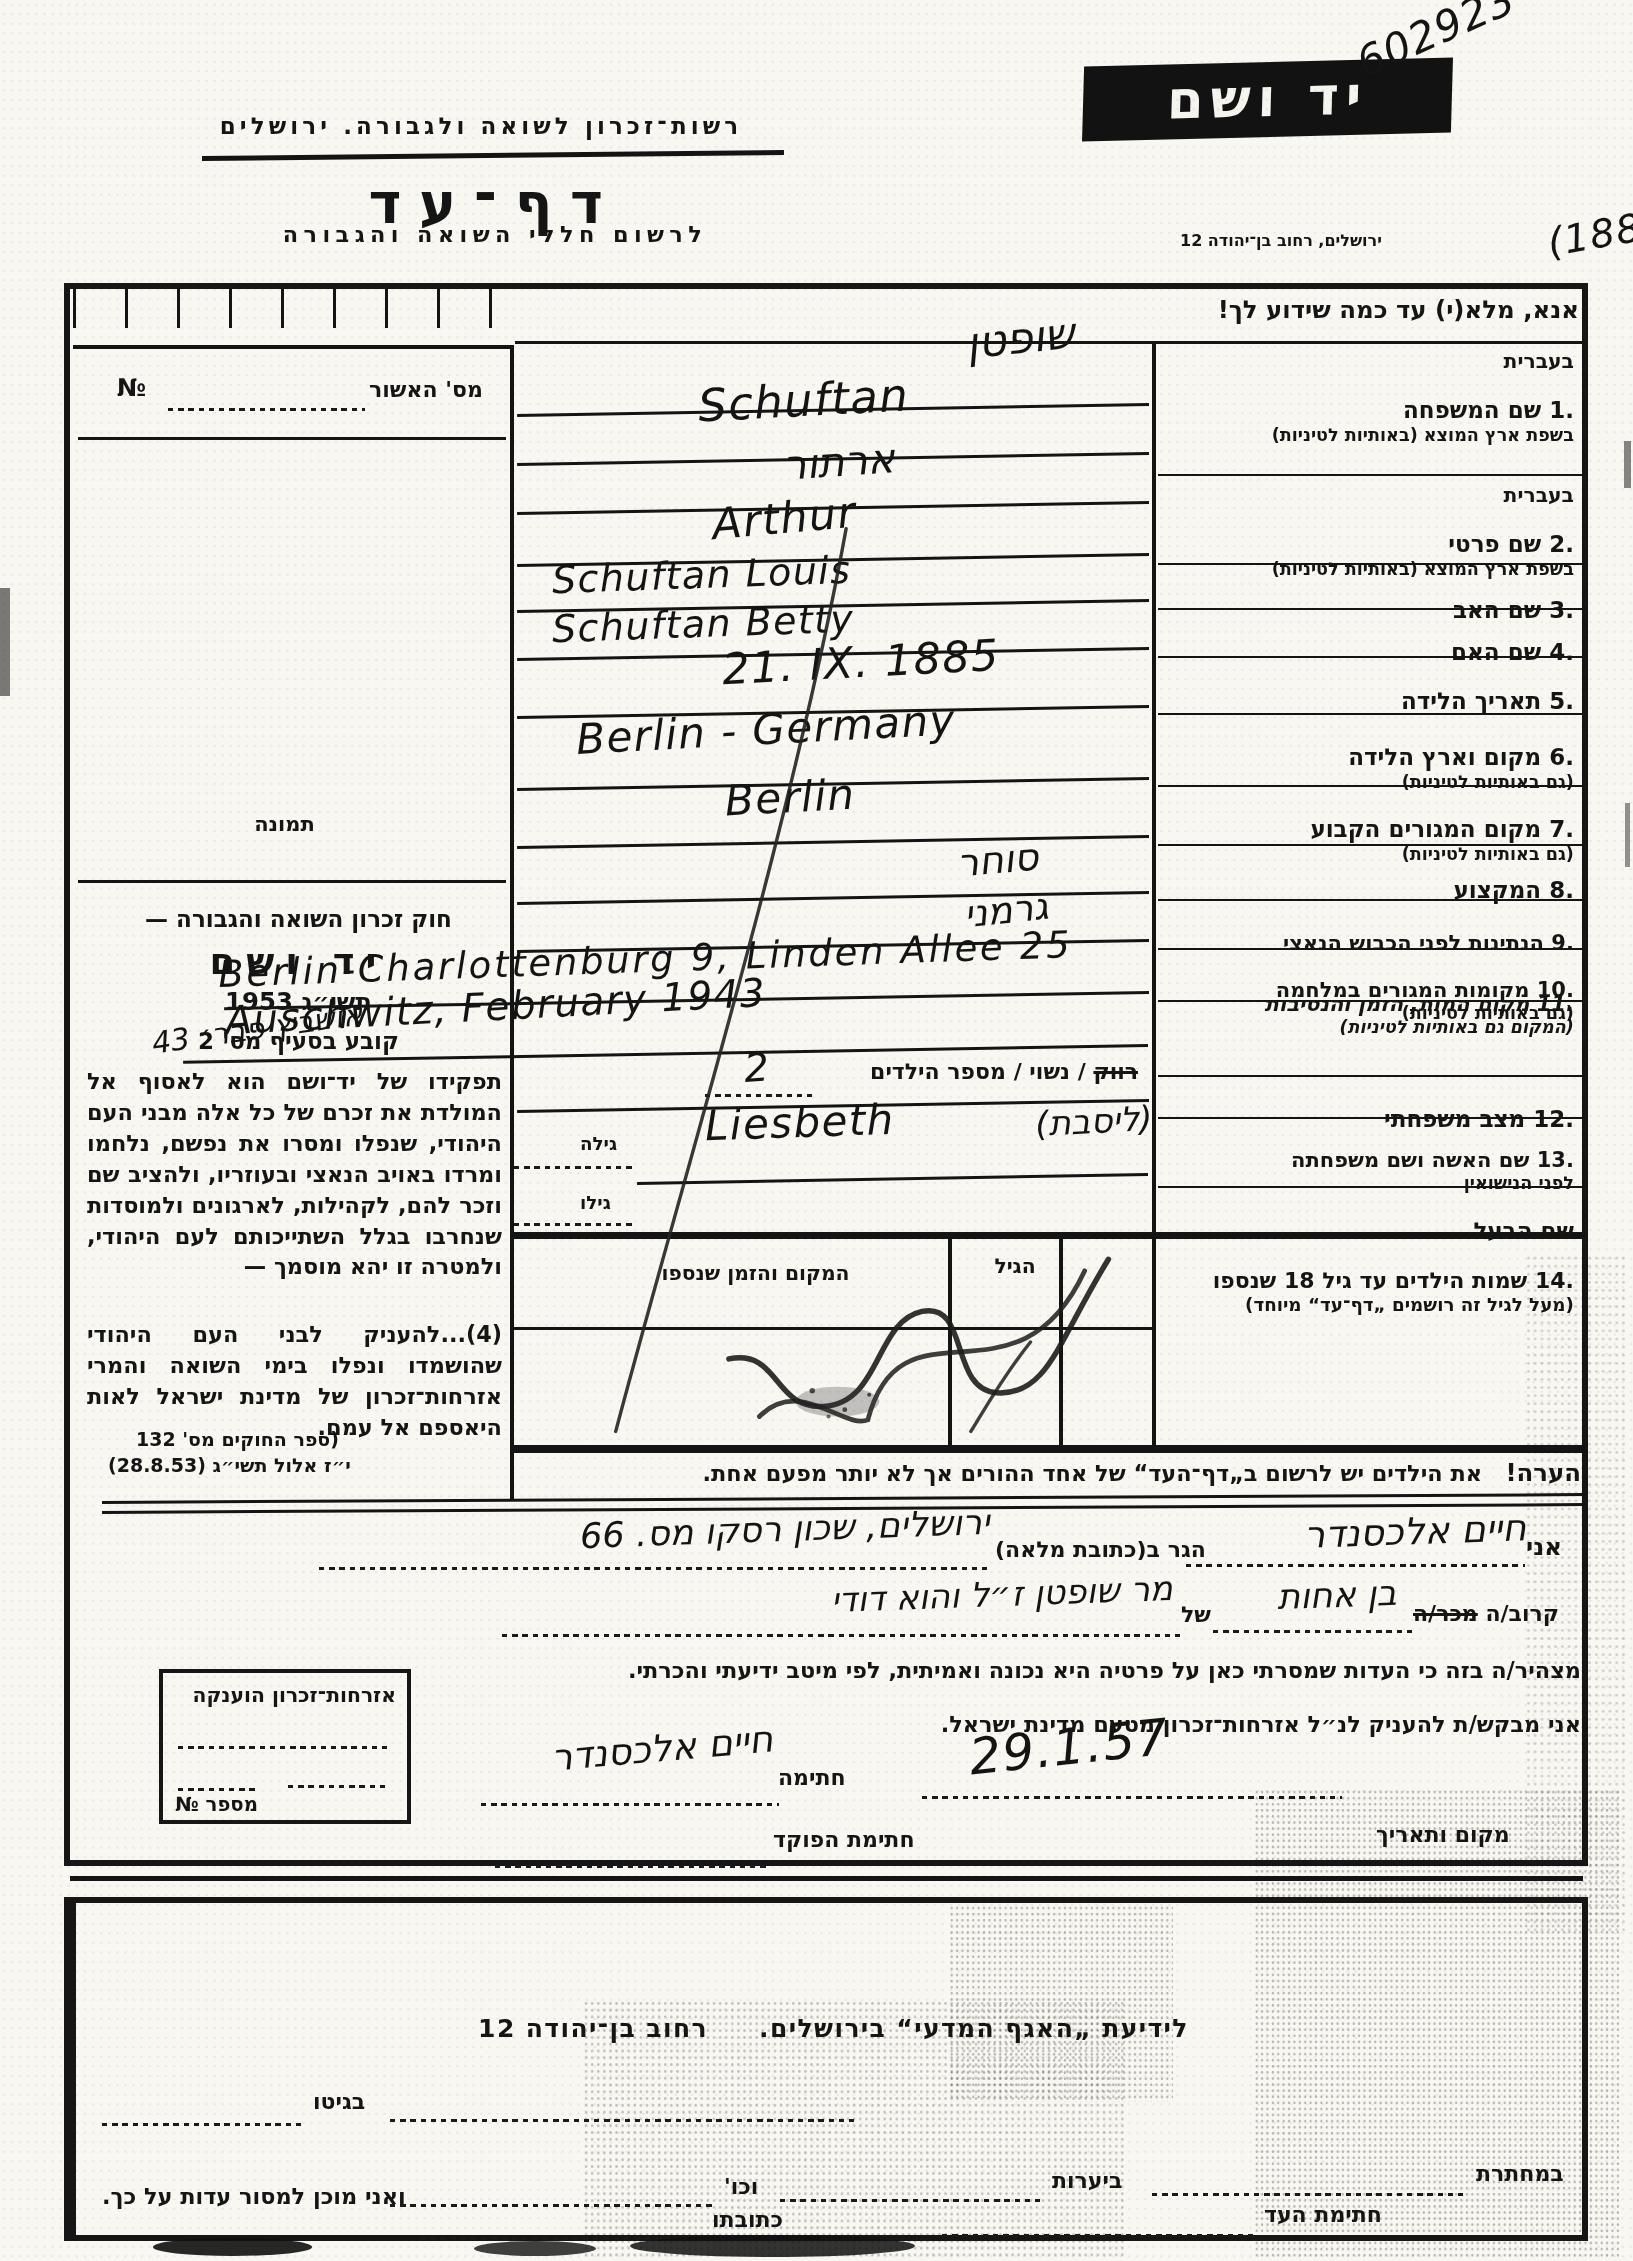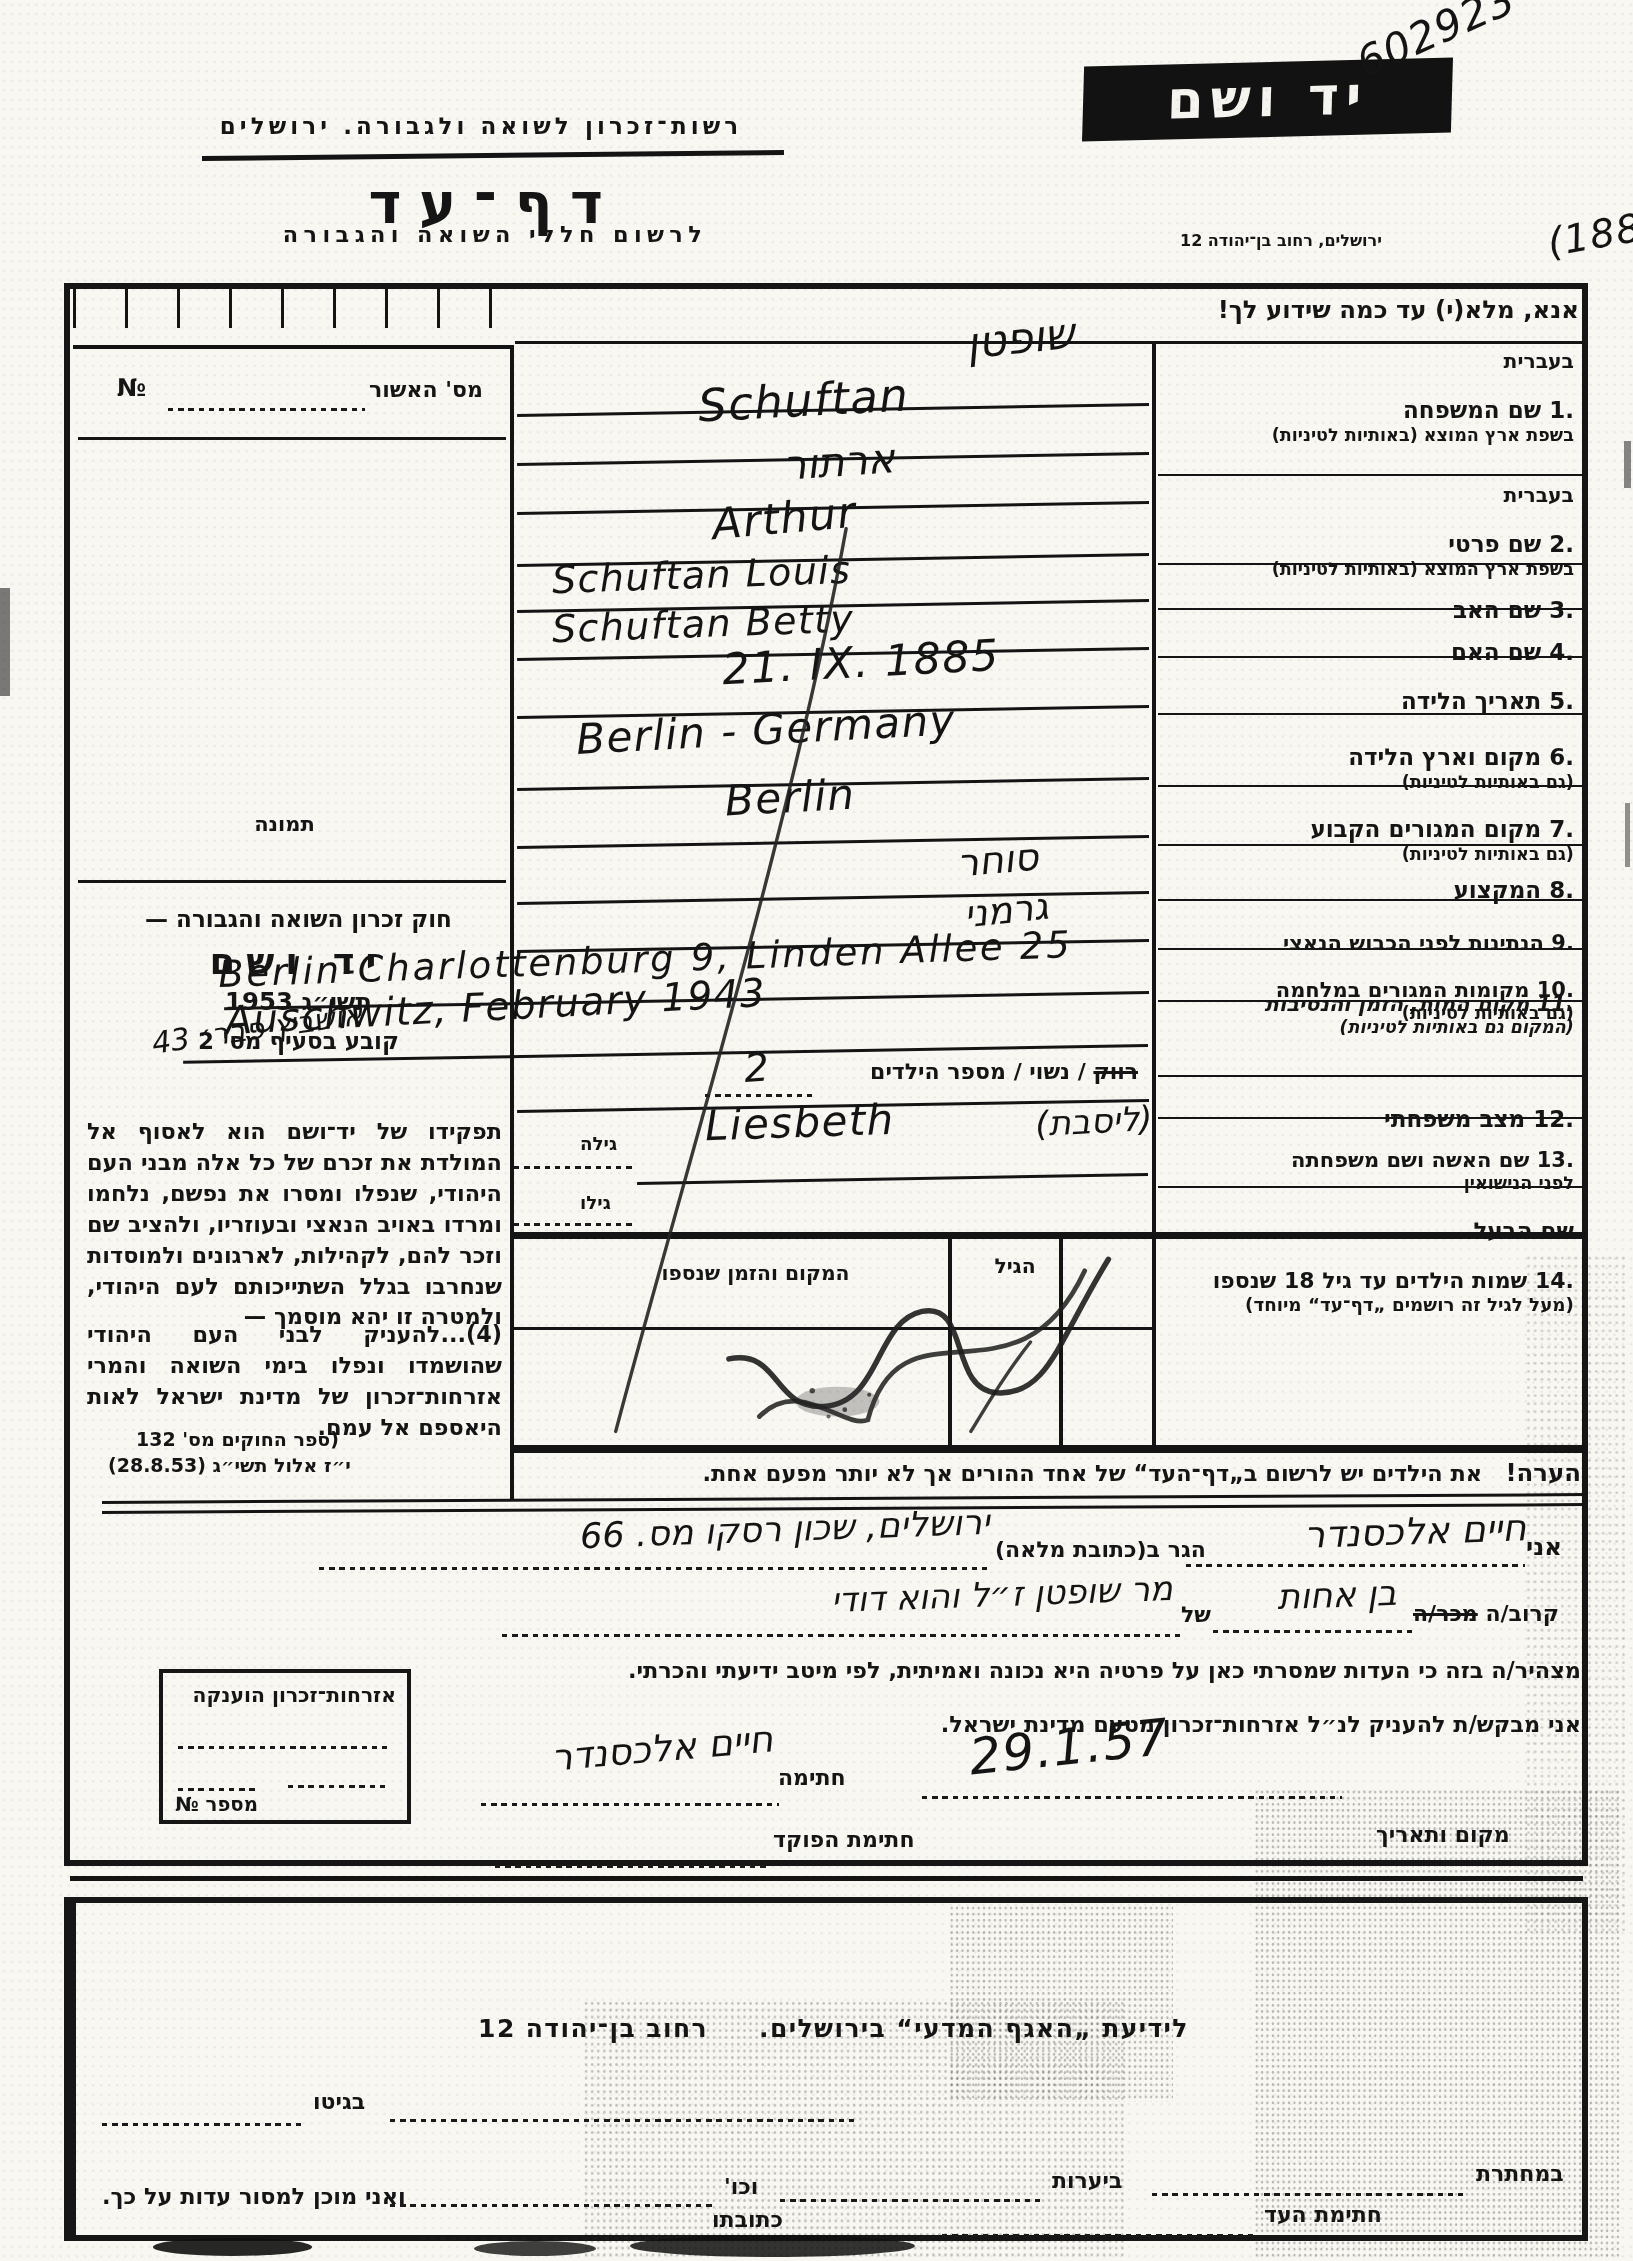--- a/index.html
+++ b/index.html
@@ -237,21 +237,21 @@
   <div class="dots" style="left:168px;top:408px;width:197px;"></div>
   <div class="rule" style="left:78px;top:437px;width:428px;height:2.7px;"></div>
 
   <div class="plabel c" style="left:203px;top:812px;width:163px;font-size:21px;">תמונה</div>
   <div class="rule" style="left:78px;top:880px;width:428px;height:2.7px;"></div>
 
   <div class="plabel c" style="left:95px;top:906px;width:407px;font-size:23px;">חוק זכרון השואה והגבורה —</div>
   <div class="plabel c" style="left:95px;top:941px;width:407px;font-size:37px;letter-spacing:11px;">יד ושם</div>
   <div class="plabel c" style="left:95px;top:988px;width:407px;font-size:24.4px;">תשי״ג 1953</div>
   <div class="plabel c" style="left:95px;top:1028px;width:407px;font-size:23px;">קובע בסעיף מס' 2</div>
-  <div class="lawp" style="top:1116px;">תפקידו של יד־ושם הוא לאסוף אל המולדת את זכרם של כל אלה מבני העם היהודי, שנפלו ומסרו את נפשם, נלחמו ומרדו באויב הנאצי ובעוזריו, ולהציב שם וזכר להם, לקהילות, לארגונים ולמוסדות שנחרבו בגלל השתייכותם לעם היהודי, ולמטרה זו יהא מוסמך —</div>
+  <div class="lawp" style="top:1066px;">תפקידו של יד־ושם הוא לאסוף אל המולדת את זכרם של כל אלה מבני העם היהודי, שנפלו ומסרו את נפשם, נלחמו ומרדו באויב הנאצי ובעוזריו, ולהציב שם וזכר להם, לקהילות, לארגונים ולמוסדות שנחרבו בגלל השתייכותם לעם היהודי, ולמטרה זו יהא מוסמך —</div>
   <div class="lawp" style="top:1319px;">(4)...להעניק לבני העם היהודי שהושמדו ונפלו בימי השואה והמרי אזרחות־זכרון של מדינת ישראל לאות היאספם אל עמם.</div>
   <div class="plabel" style="left:136px;top:1429px;font-size:19px;">(ספר החוקים מס' 132</div>
   <div class="plabel" style="left:108px;top:1455px;font-size:19px;">י״ז אלול תשי״ג (28.8.53)</div>
 
   <div class="abs" style="left:159px;top:1669px;width:252px;height:155px;border:4.7px solid #161616;box-sizing:border-box;"></div>
   <div class="plabel r" style="left:169px;top:1684px;width:227px;font-size:20.3px;">אזרחות־זכרון הוענקה</div>
   <div class="dots" style="left:178px;top:1746px;width:211px;"></div>
   <div class="dots" style="left:178px;top:1788px;width:81px;"></div>
   <div class="dots" style="left:288px;top:1785px;width:102px;"></div>
   <div class="plabel" style="left:175px;top:1794px;font-size:19.7px;">

